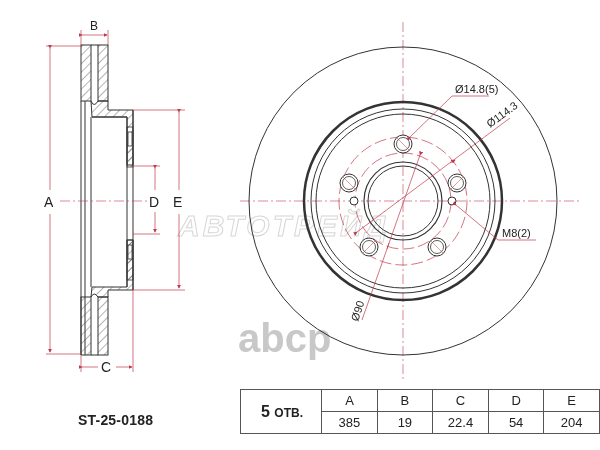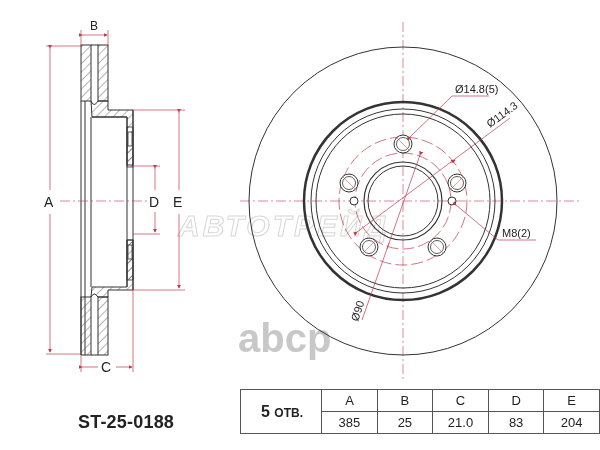--- a/index.html
+++ b/index.html
@@ -1,18 +1,18 @@
 <!DOCTYPE html>
 <html><head>
 <meta charset="utf-8">
 <style>
   html, body { margin:0; padding:0; background:#ffffff; }
   body { width:600px; height:450px; position:relative; overflow:hidden; font-family:"Liberation Sans", sans-serif; }
   #drawing { position:absolute; left:0; top:0; width:600px; height:450px; }
-  .part-number { position:absolute; left:78px; top:412px; font-size:18px; font-weight:bold; color:#222; letter-spacing:0.2px; }
+  .part-number { position:absolute; left:78px; top:412px; font-size:14px; font-weight:bold; color:#222; letter-spacing:0.2px; }
   table.spec { position:absolute; left:240px; top:389px; border-collapse:collapse; font-size:13px; color:#222; }
   table.spec td { border:1px solid #555; text-align:center; height:21px; padding:0; }
   table.spec td.holes { width:64px; font-weight:bold; font-size:16px; text-align:left; padding-left:20px; }
   table.spec td.holes .small { font-size:12px; font-weight:bold; }
   table.spec td.col { width:59px; }
 </style>
 </head>
 <body>
 
 <svg id="drawing" viewBox="0 0 600 450" xmlns="http://www.w3.org/2000/svg">
@@ -176,19 +176,19 @@
       <span class="small">ОТВ.</span>
     </td>
     <td class="col">A</td>
     <td class="col">B</td>
     <td class="col">C</td>
     <td class="col">D</td>
     <td class="col">E</td>
   </tr>
   <tr>
     <td>385</td>
-    <td>25</td>
-    <td>21.0</td>
-    <td>83</td>
+    <td>19</td>
+    <td>22.4</td>
+    <td>54</td>
     <td>204</td>
   </tr>
 </tbody>
   </table>
 
 </body></html>

